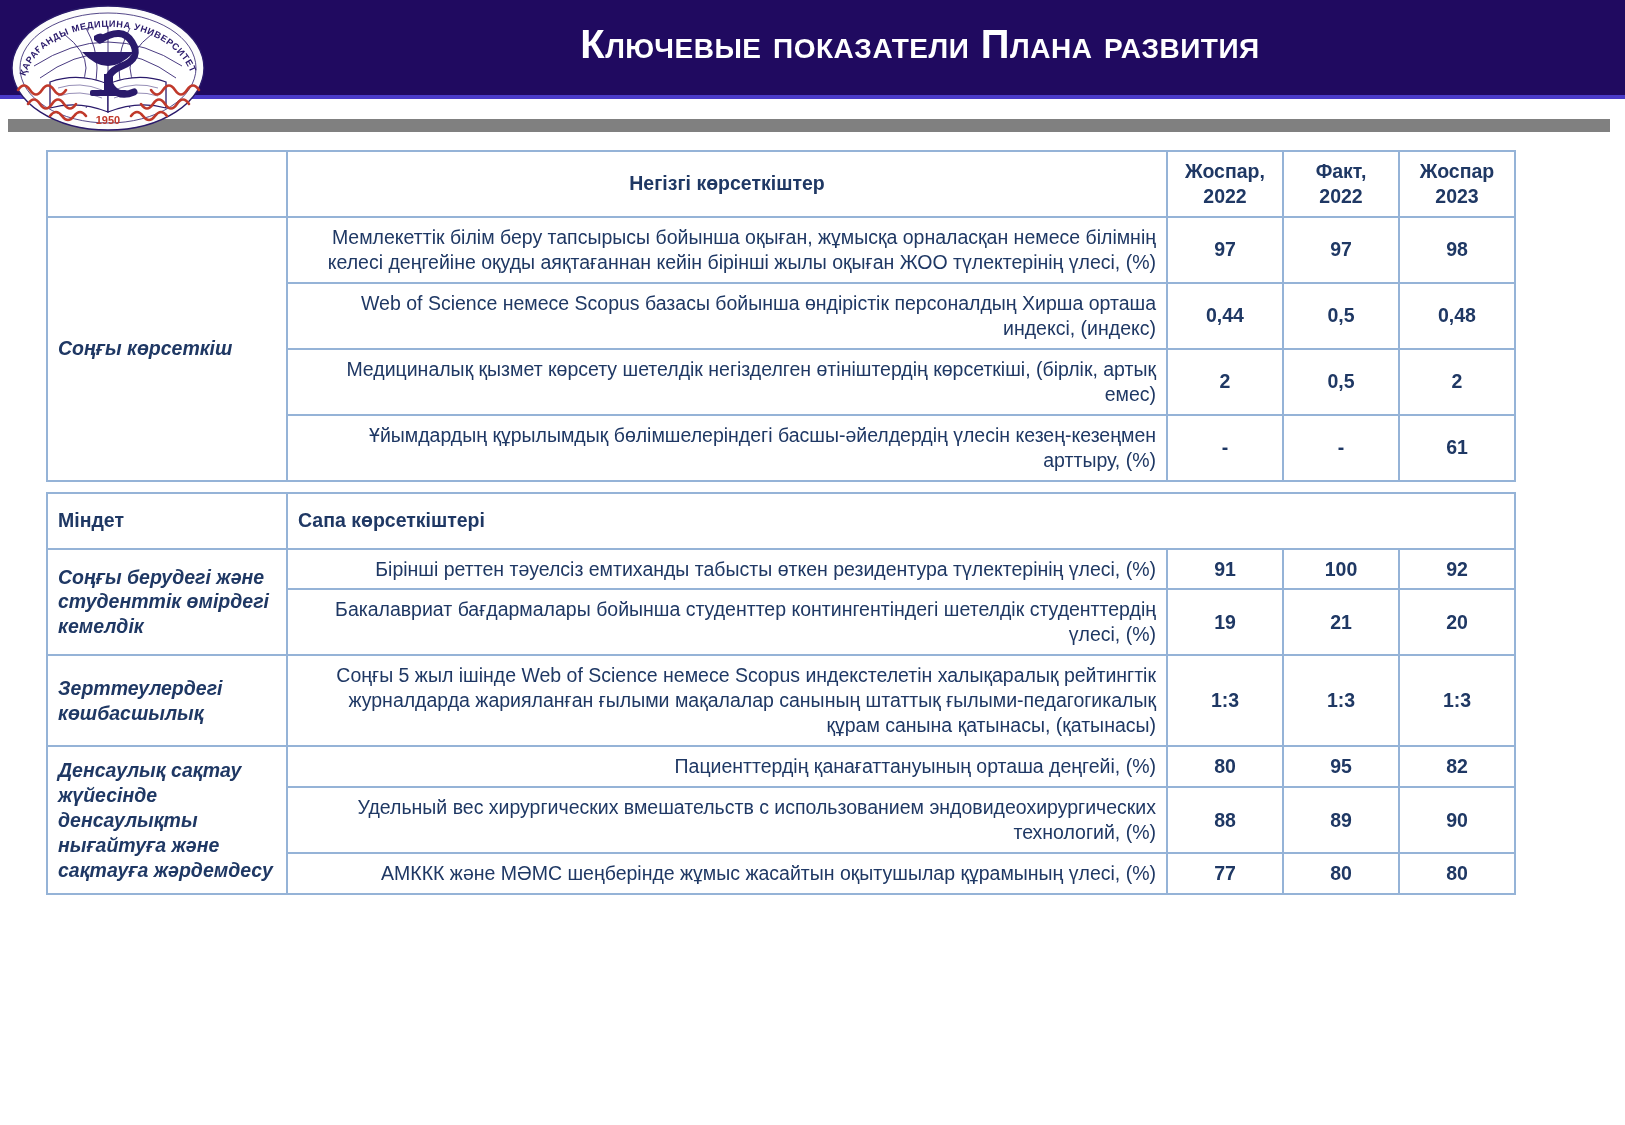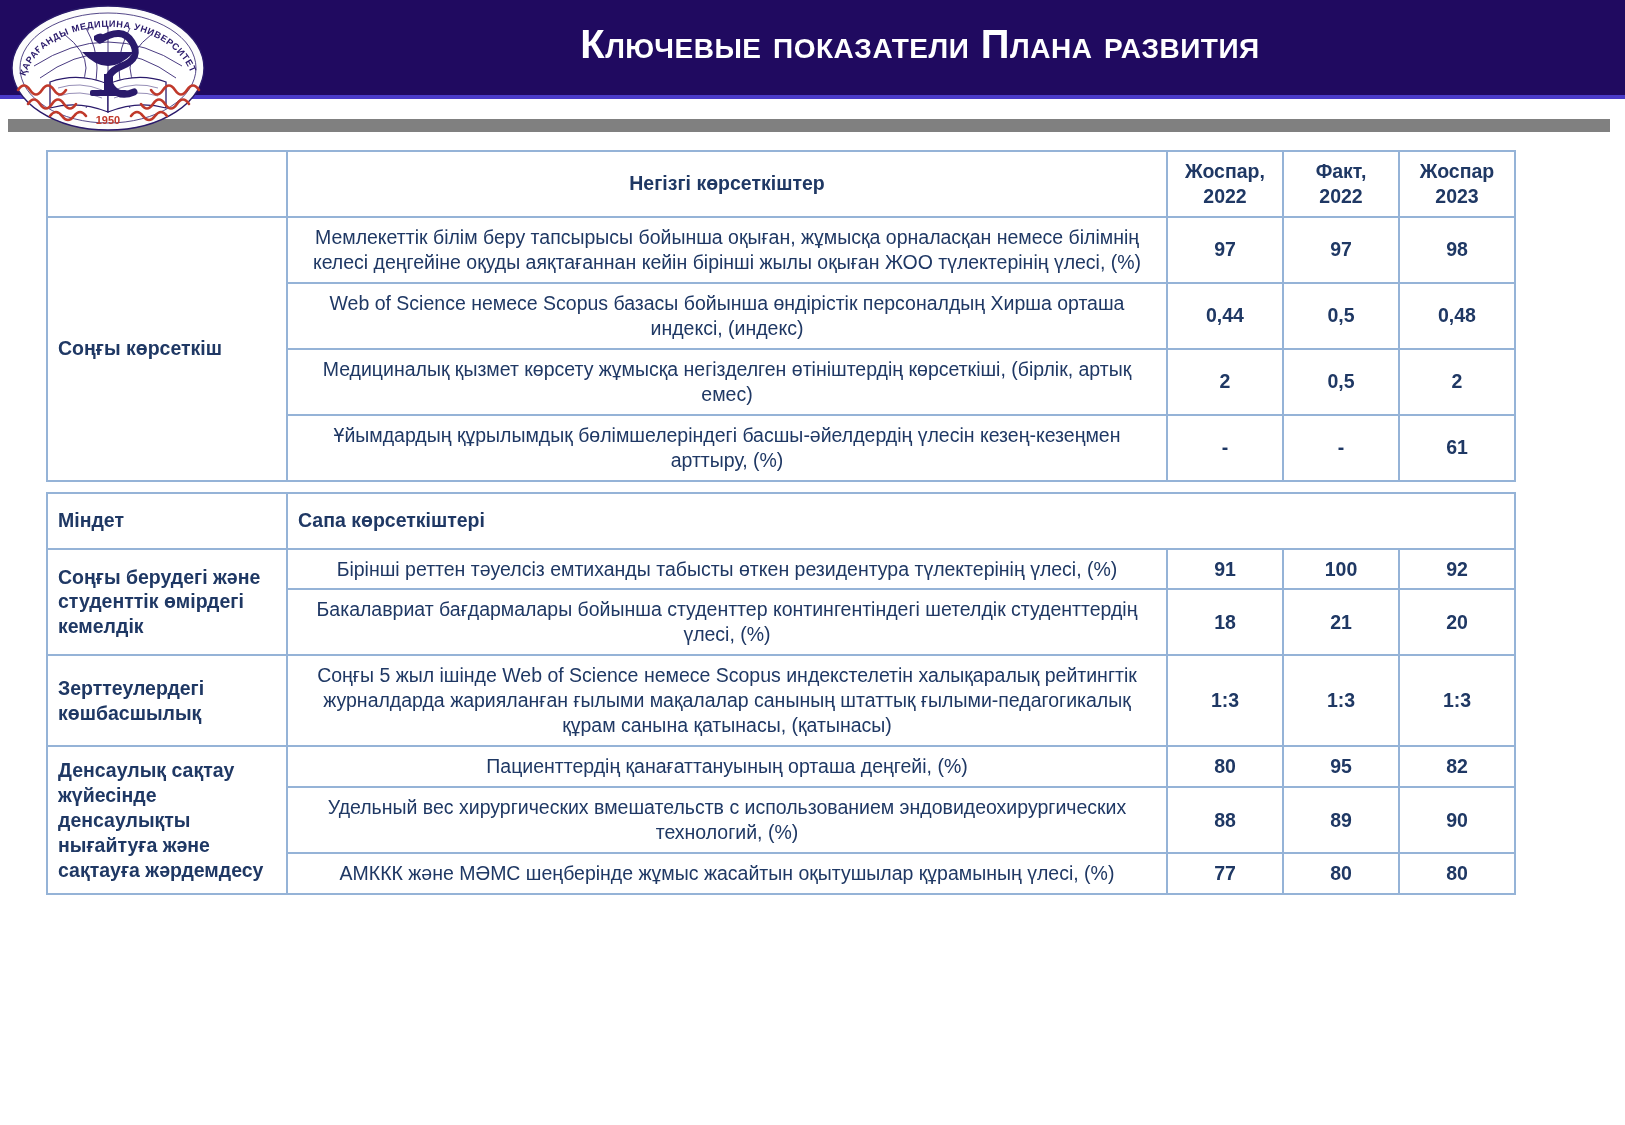--- a/index.html
+++ b/index.html
@@ -82,24 +82,25 @@
     padding: 4px 6px;
   }
   th.hdr.blank { border-top-color: #95B3D7; }
 
   td.cat {
     font-weight: bold;
     vertical-align: top;
     padding-top: 10px;
     font-size: 20px;
     line-height: 1.35;
+    font-style: italic;
   }
   td.cat.mid { vertical-align: middle; padding-top: 7px; }
 
-  td.ind { text-align: center; }
+  td.ind { text-align: right; }
   td.num {
     text-align: center;
     font-weight: bold;
     font-size: 22px;
     border-radius: 16px;
   }
 
   tr.spacer td {
     border: none;
     height: 12px;
@@ -207,21 +208,21 @@
         <td class="num">97</td>
         <td class="num">98</td>
       </tr>
       <tr>
         <td class="ind">Web of Science немесе Scopus базасы бойынша өндірістік персоналдың Хирша орташа индексі, (индекс)</td>
         <td class="num">0,44</td>
         <td class="num">0,5</td>
         <td class="num">0,48</td>
       </tr>
       <tr>
-        <td class="ind">Медициналық қызмет көрсету жұмысқа негізделген өтініштердің көрсеткіші, (бірлік, артық емес)</td>
+        <td class="ind">Медициналық қызмет көрсету шетелдік негізделген өтініштердің көрсеткіші, (бірлік, артық емес)</td>
         <td class="num">2</td>
         <td class="num">0,5</td>
         <td class="num">2</td>
       </tr>
       <tr>
         <td class="ind">Ұйымдардың құрылымдық бөлімшелеріндегі басшы-әйелдердің үлесін кезең-кезеңмен арттыру, (%)</td>
         <td class="num">-</td>
         <td class="num">-</td>
         <td class="num">61</td>
       </tr>
@@ -237,21 +238,21 @@
 
       <tr>
         <td class="cat mid" rowspan="2">Соңғы берудегі және студенттік өмірдегі кемелдік</td>
         <td class="ind">Бірінші реттен тәуелсіз емтиханды табысты өткен резидентура түлектерінің үлесі, (%)</td>
         <td class="num">91</td>
         <td class="num">100</td>
         <td class="num">92</td>
       </tr>
       <tr>
         <td class="ind">Бакалавриат бағдармалары бойынша студенттер контингентіндегі шетелдік студенттердің үлесі, (%)</td>
-        <td class="num">18</td>
+        <td class="num">19</td>
         <td class="num">21</td>
         <td class="num">20</td>
       </tr>
 
       <tr>
         <td class="cat mid">Зерттеулердегі көшбасшылық</td>
         <td class="ind">Соңғы 5 жыл ішінде Web of Science немесе Scopus индекстелетін халықаралық рейтингтік журналдарда жарияланған ғылыми мақалалар санының штаттық ғылыми-педагогикалық құрам санына қатынасы, (қатынасы)</td>
         <td class="num">1:3</td>
         <td class="num">1:3</td>
         <td class="num">1:3</td>

